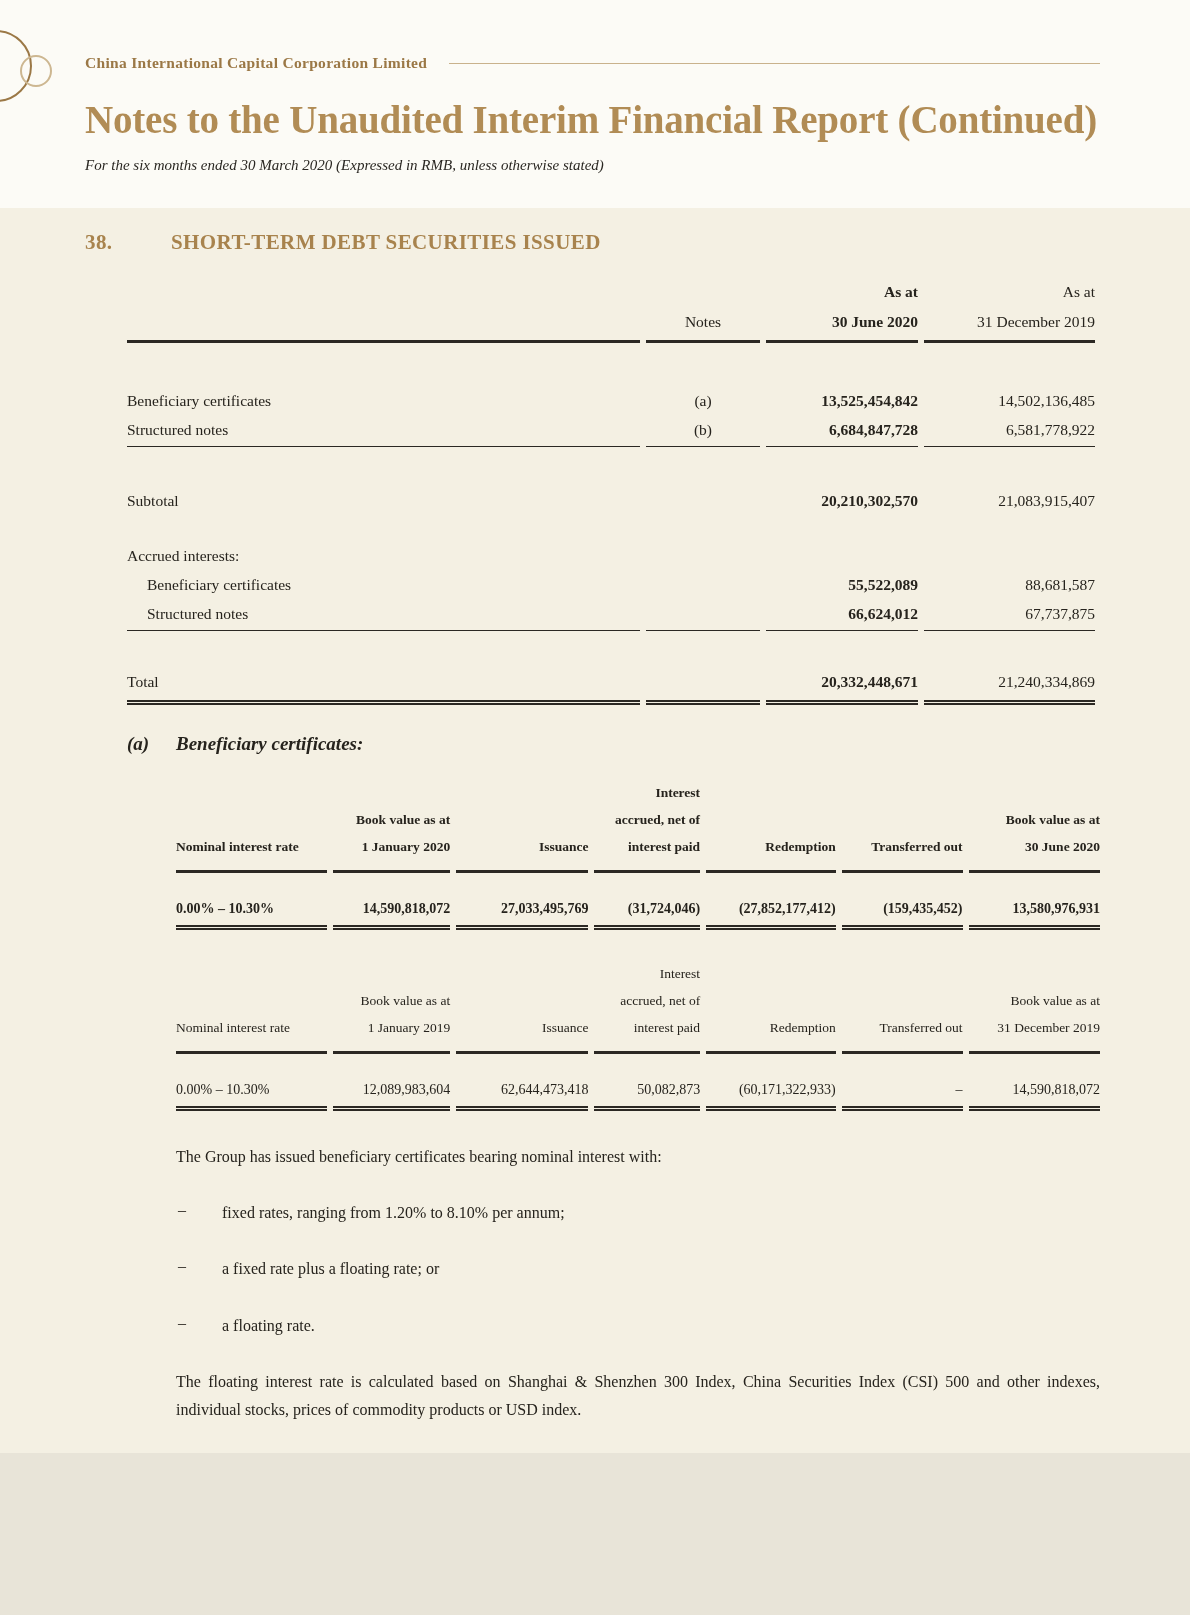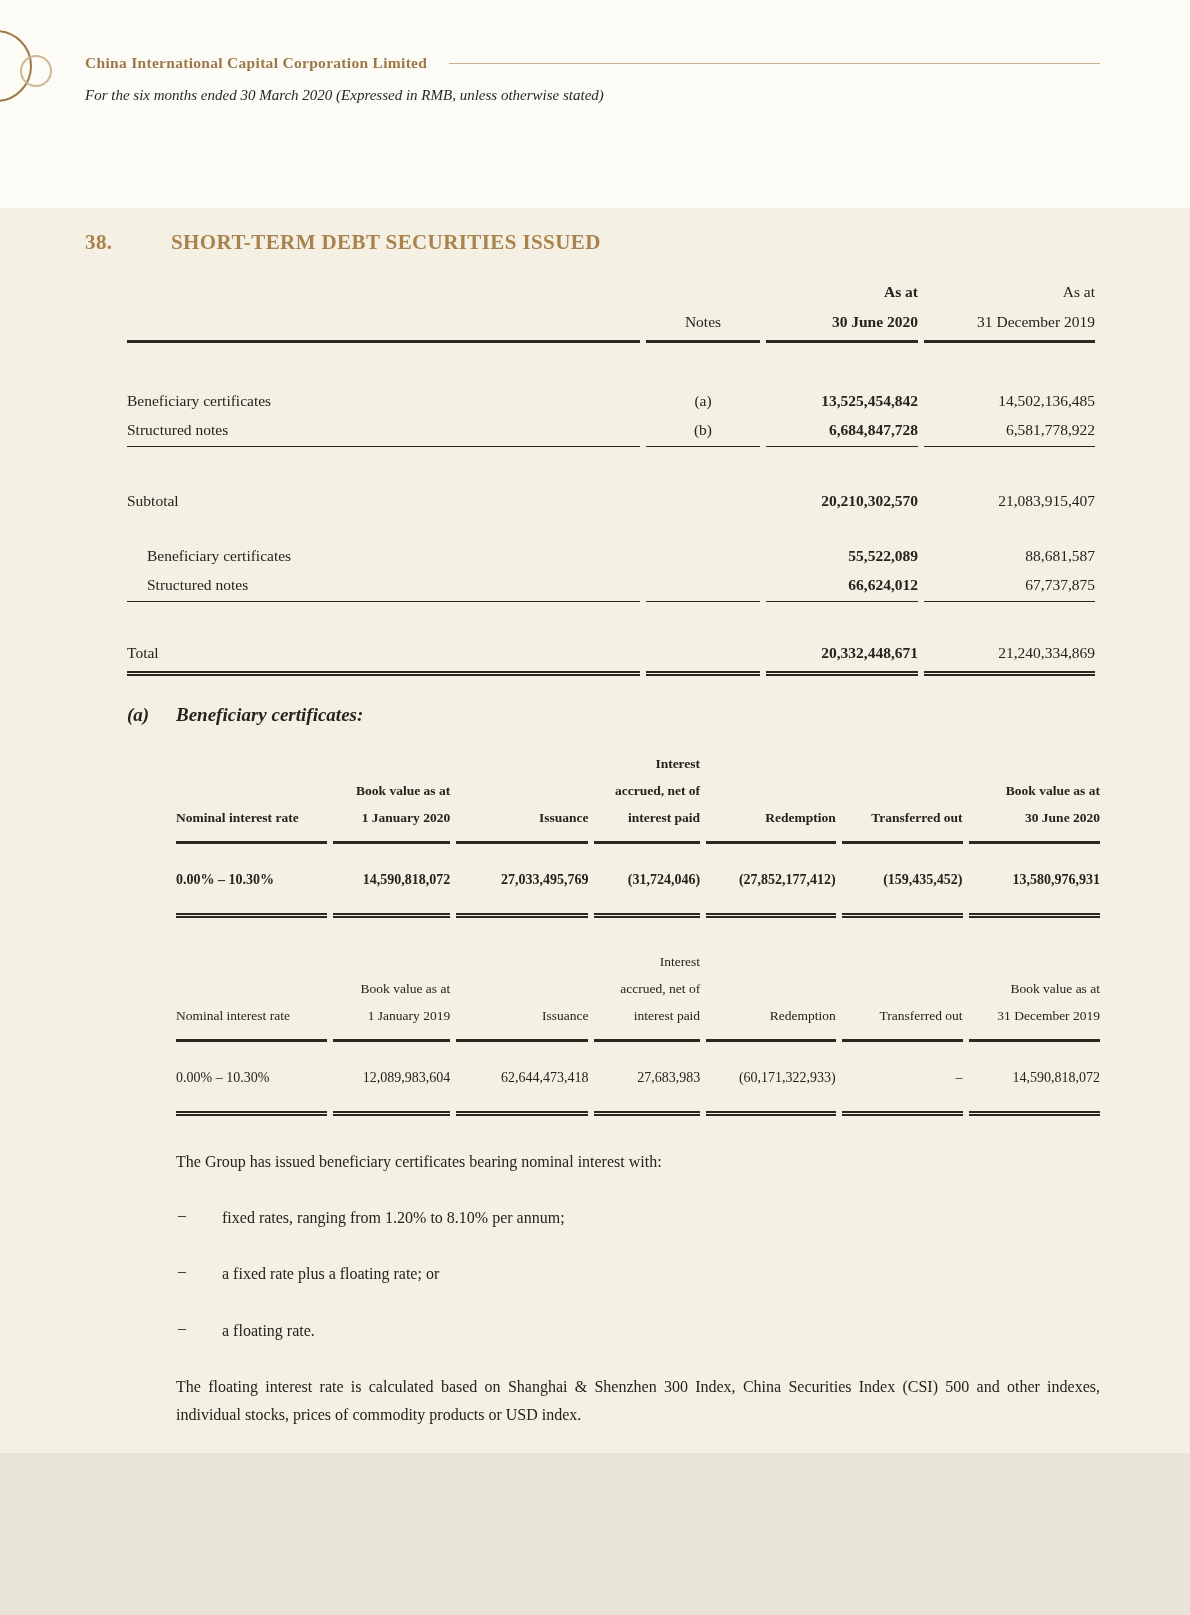--- a/index.html
+++ b/index.html
@@ -65,21 +65,21 @@
   .sub-body { margin-left:49px; }
 
   .cert-wrap { margin-top:24px; width:924px; }
   .cert-wrap.second { margin-top:30px; }
   .cert-tbl th { vertical-align:bottom; text-align:right; font-size:13.5px;
                  padding-bottom:10px; border-bottom:3px solid #2b2823; }
   .cert-tbl th div { line-height:27px; white-space:nowrap; }
   .cert-tbl th.cc1 { text-align:left; }
   .cert-tbl .csp td { height:28px; }
   .cert-tbl .cdata td { font-size:14px; text-align:right; white-space:nowrap;
-                        padding-bottom:25px; border-bottom:5px double #2b2823; }
+                        padding-bottom:8px; border-bottom:5px double #2b2823; }
   .cert-tbl .cdata td.cc1 { text-align:left; }
   .cert-bold th, .cert-bold td { font-weight:700; }
 
   .para { font-size:16px; line-height:1.45; }
   .para-intro { margin-top:34px; }
   .bullet { display:flex; margin-top:33px; }
   .bullet-dash { width:44px; flex:none; padding-left:2px; }
   .para-closing { margin-top:31px; line-height:1.78; text-align:justify; max-width:924px; }
 
   .page-number { position:absolute; left:85px; top:1486px; font-size:13px; font-weight:700; color:#15803d; }
@@ -89,20 +89,21 @@
 
 <div class="page">
 
   <div class="header">
     <div class="circle-lg"></div>
     <div class="circle-sm"></div>
     <div class="company-row">
       <span class="company-name">China International Capital Corporation Limited</span>
       <span class="header-rule"></span>
     </div>
+    <div class="doc-title">Notes to the Unaudited Interim Financial Report (Continued)</div>
     <div class="doc-subtitle">For the six months ended 30 March 2020 (Expressed in RMB, unless otherwise stated)</div>
   </div>
 
   <div class="content">
 
     <div class="section-heading">
       <span class="section-num">38.</span>
       <span>SHORT-TERM DEBT SECURITIES ISSUED</span>
     </div>
 
@@ -147,20 +148,26 @@
             </tr>
         <tr class="r-data">
           <td class="sc1">Subtotal</td>
           <td class="sc2"></td>
           <td class="sc3 b">20,210,302,570</td>
           <td class="sc4">21,083,915,407</td>
         </tr>
         <tr class="sp-c">
               <td colspan="4"></td>
             </tr>
+        <tr class="r-data">
+          <td class="sc1">Accrued interests:</td>
+          <td class="sc2"></td>
+              <td class="sc3"></td>
+              <td class="sc4"></td>
+        </tr>
         <tr class="r-data indent">
           <td class="sc1">Beneficiary certificates</td>
           <td class="sc2"></td>
           <td class="sc3 b">55,522,089</td>
           <td class="sc4">88,681,587</td>
         </tr>
         <tr class="r-data indent r-underline">
           <td class="sc1">Structured notes</td>
           <td class="sc2"></td>
           <td class="sc3 b">66,624,012</td>
@@ -281,21 +288,21 @@
                 <div>31 December 2019</div>
               </th>
             </tr>
             <tr class="csp">
                   <td colspan="7"></td>
                 </tr>
             <tr class="cdata">
               <td class="cc1">0.00% – 10.30%</td>
               <td>12,089,983,604</td>
               <td>62,644,473,418</td>
-              <td>27,683,983</td>
+              <td>50,082,873</td>
               <td>(60,171,322,933)</td>
               <td>–</td>
               <td>14,590,818,072</td>
             </tr>
           </tbody>
             </table>
         </div>
 
         <div class="para para-intro">The Group has issued beneficiary certificates bearing nominal interest with:</div>
 

